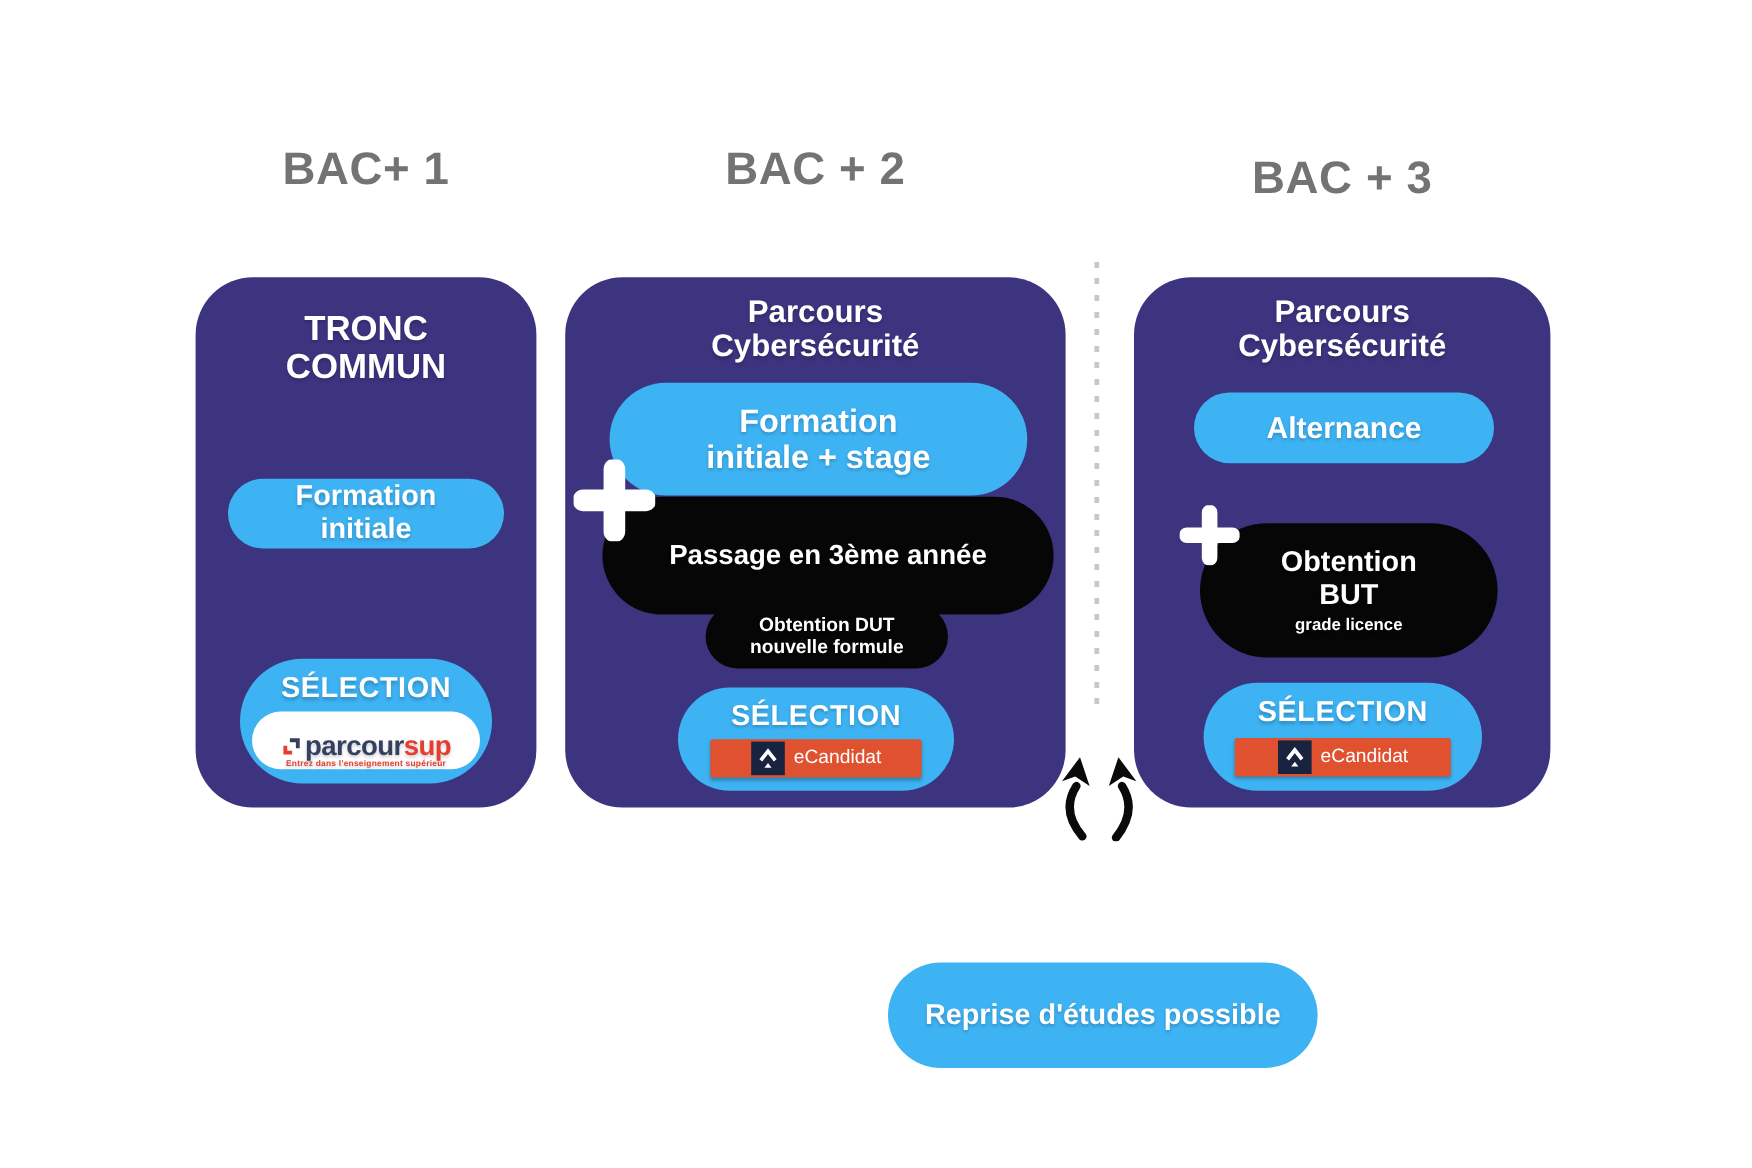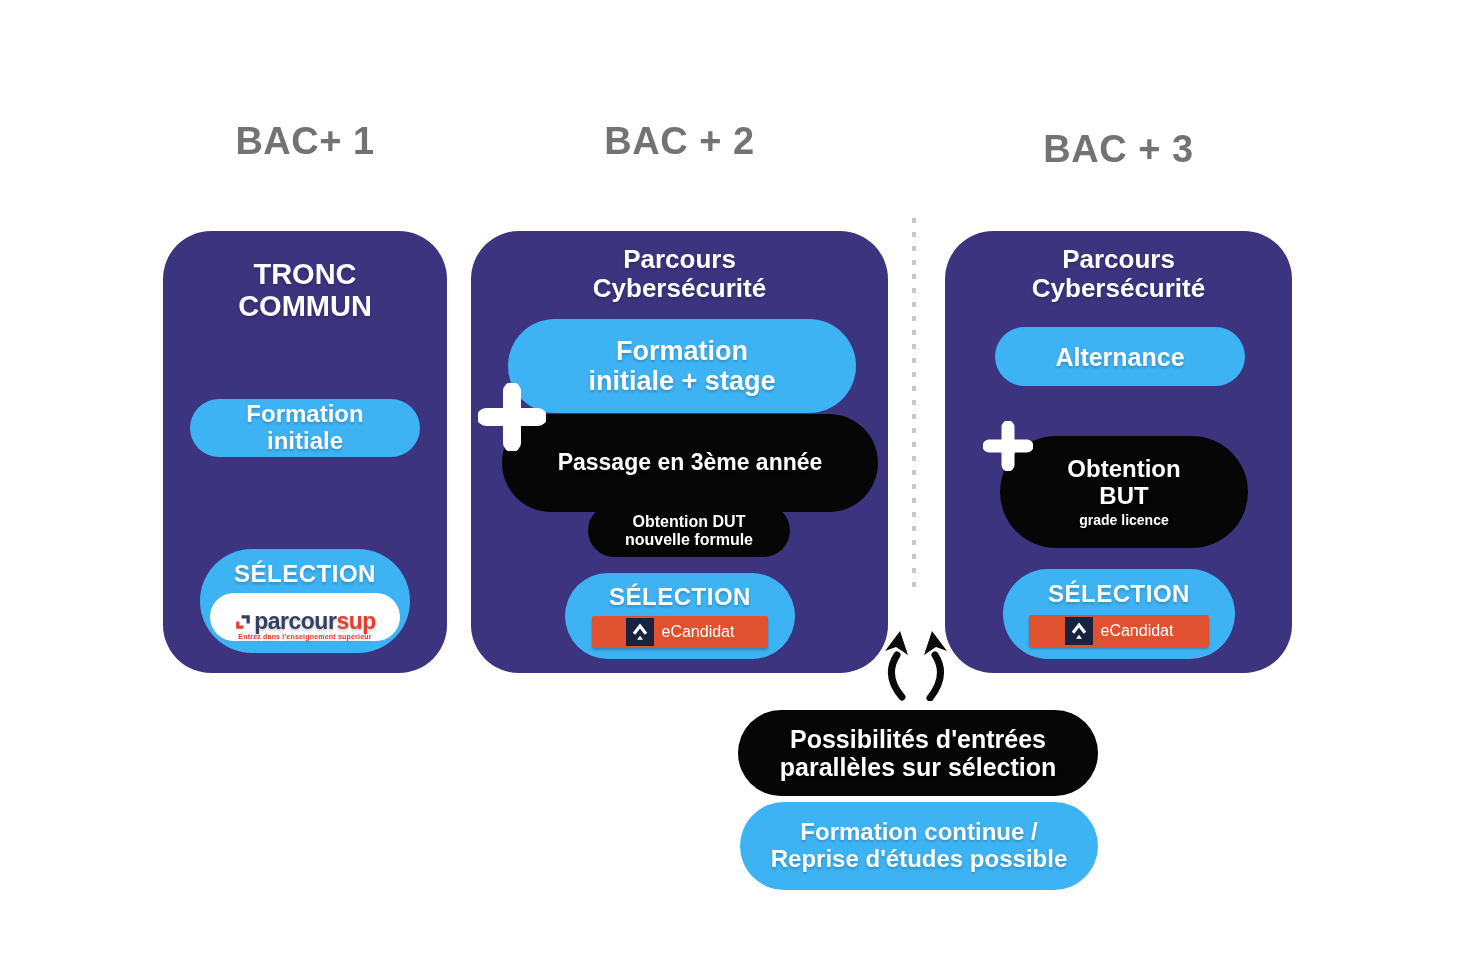--- a/index.html
+++ b/index.html
@@ -184,23 +184,18 @@
     </div>
   </div>
 
   <svg style="position:absolute;left:872px;top:625px;" width="86" height="76" viewBox="0 0 86 76">
     <path d="M30 72 C18 58, 16 44, 25 30" fill="none" stroke="#0a0a0a" stroke-width="7" stroke-linecap="round"></path>
     <path d="M13 26 L28 6 L36 30 L24 22 Z" fill="#0a0a0a"></path>
     <path d="M58 73 C70 58, 72 44, 63 30" fill="none" stroke="#0a0a0a" stroke-width="7" stroke-linecap="round"></path>
     <path d="M75 26 L60 6 L52 30 L64 22 Z" fill="#0a0a0a"></path>
   </svg>
 
-  <div class="pill black" style="left:738px;top:710px;width:360px;height:86px;font-size:25px;">
-    <div class="nowrap">Possibilités d'entrées</div>
-    <div class="nowrap">parallèles sur sélection</div>
-  </div>
 
   <div class="pill blue" style="left:740px;top:802px;width:358px;height:88px;font-size:24px;">
-    <div class="nowrap">Formation continue /</div>
     <div class="nowrap">Reprise d'études possible</div>
   </div>
 
 </div>
 
 </body></html>

